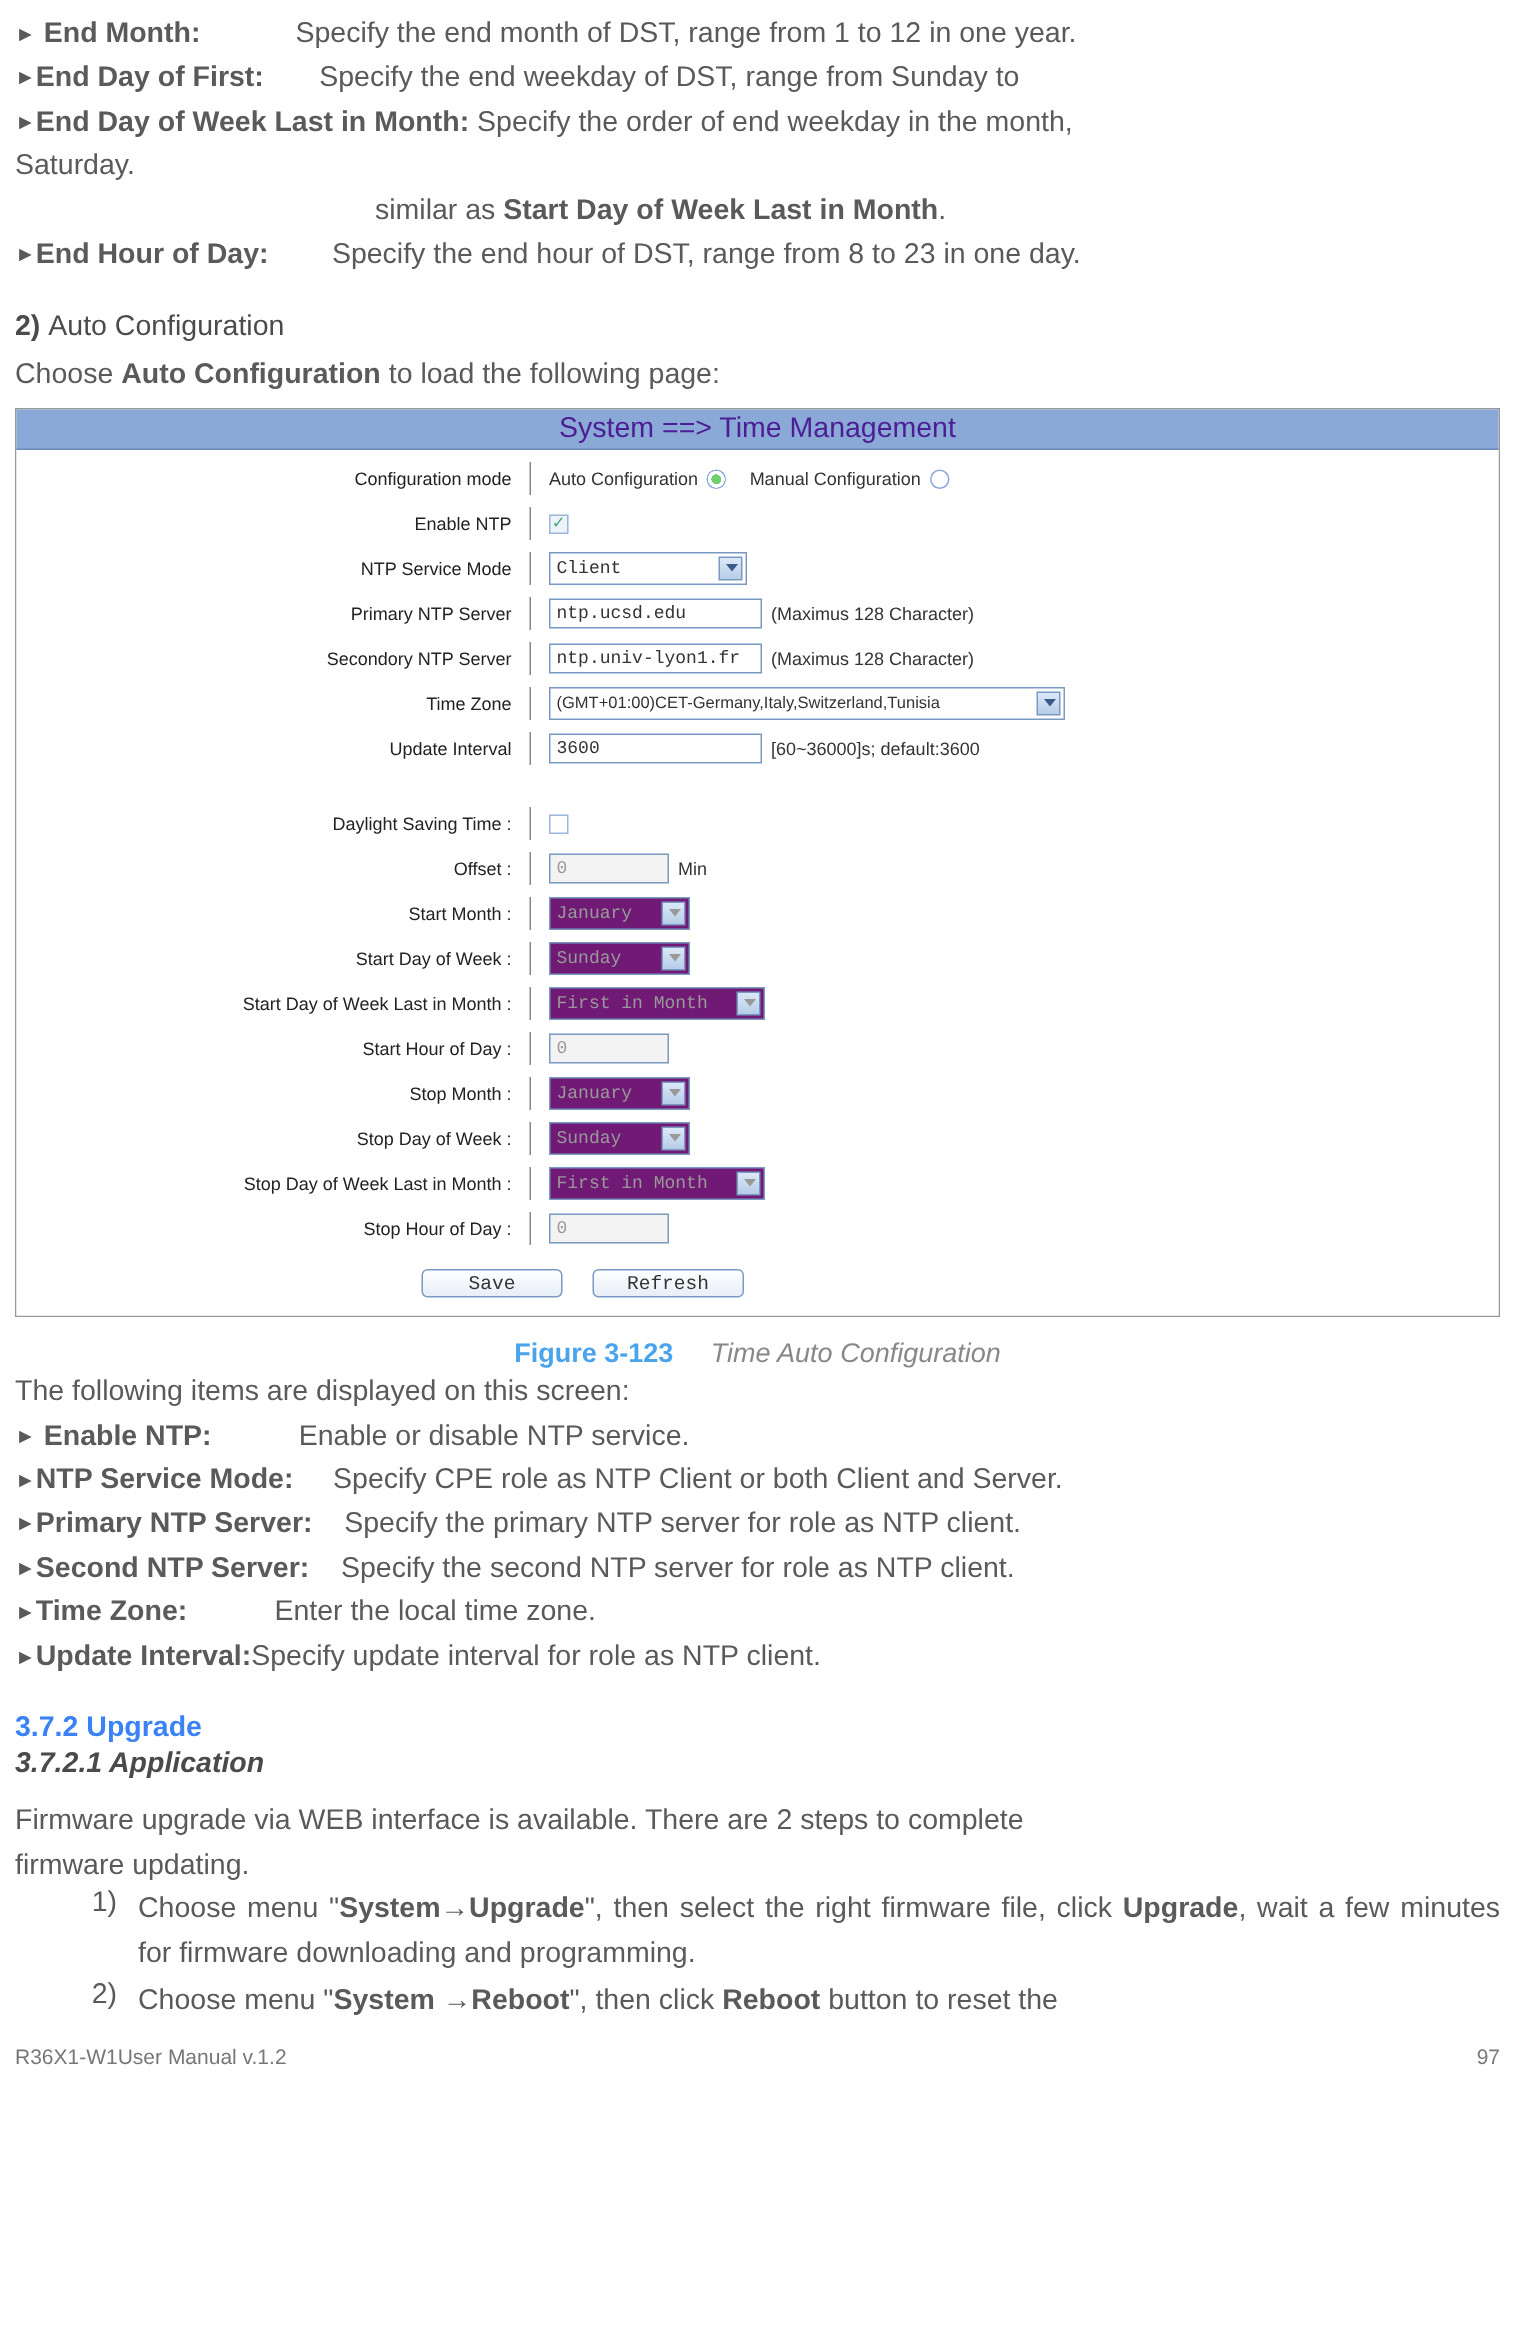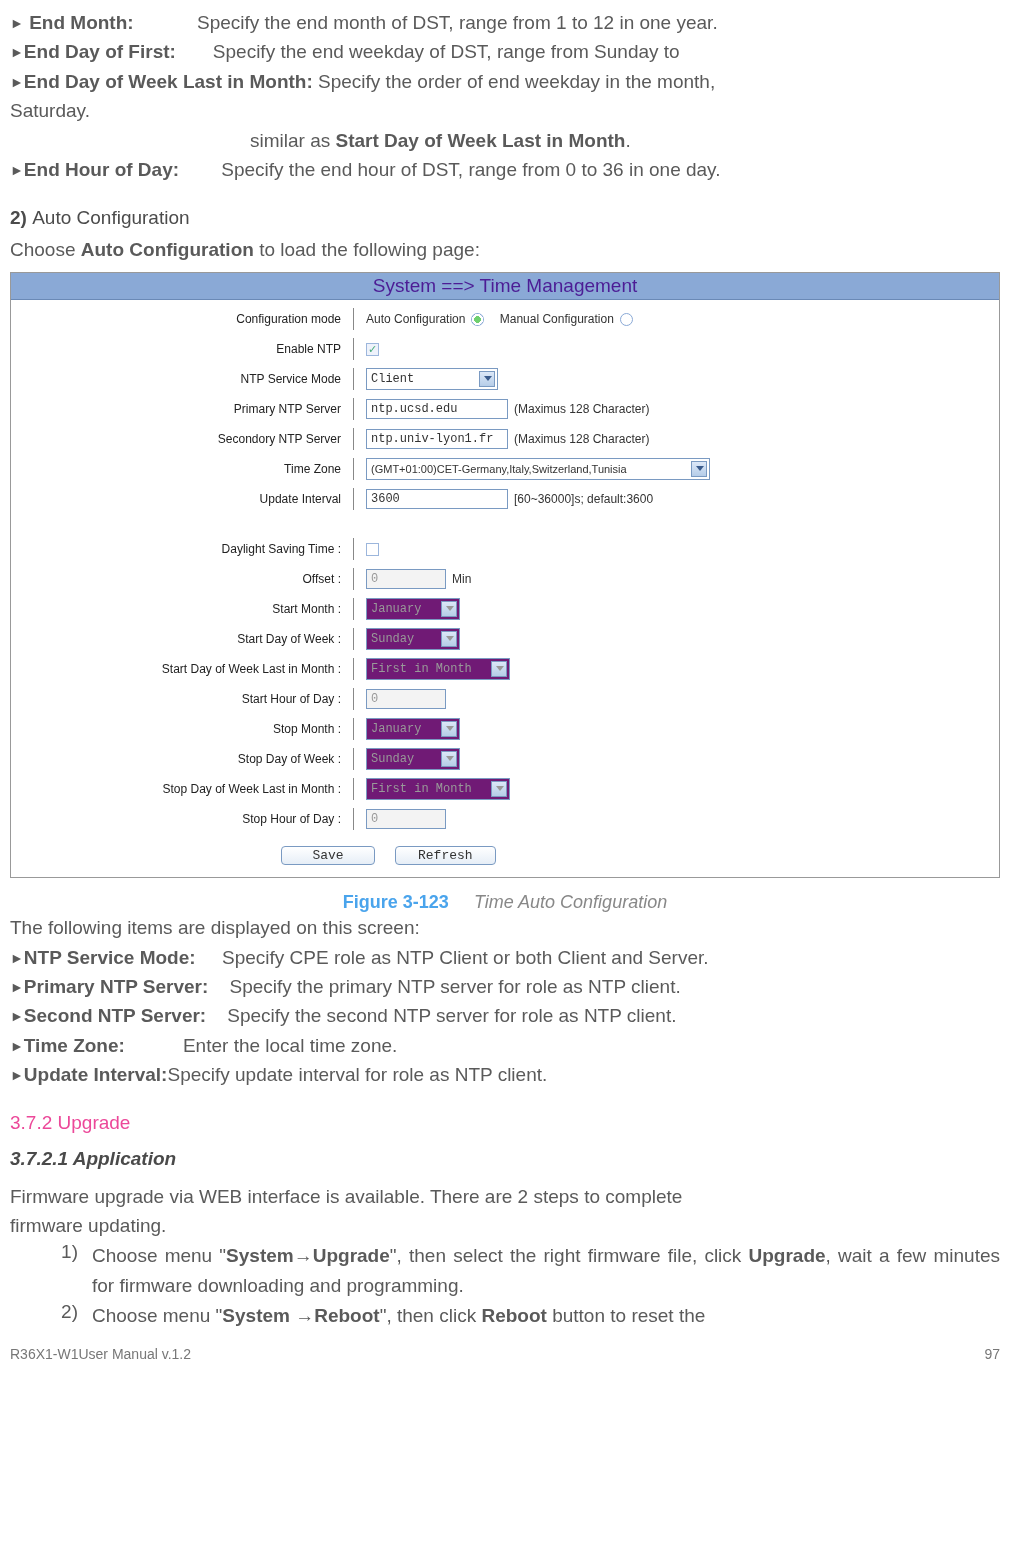--- a/index.html
+++ b/index.html
@@ -157,25 +157,25 @@
 
   .caption {
     text-align: center;
     font-size: 18px;
     margin: 14px 0 0 0;
   }
   .caption .fignum { color: #4aa4ec; font-weight: bold; }
   .caption .figtext { color: #888; font-style: italic; }
 
   .h372 {
-    font-weight: normal;
+    font-weight: bold;
     font-size: 19px;
-    color: #ec4899;
+    color: #3b82f6;
     margin-top: 22px;
-    margin-bottom: 14px;
+    margin-bottom: 2px;
   }
   .h3721 {
     font-weight: bold;
     font-style: italic;
     font-size: 19px;
     color: #4a4a4a;
     margin-bottom: 12px;
   }
   .justify { text-align: justify; }
   .steps { padding-left: 44px; }
@@ -213,21 +213,21 @@
   </div>
 
   <div class="para">Saturday.</div>
   <div class="para" style="padding-left:240px;">
     <span>similar as </span><span class="bold">Start Day of Week Last in Month</span><span>.</span>
   </div>
 
   <div class="para">
     <span class="caret">►</span><span class="bold">End Hour of Day:</span>
     &nbsp;&nbsp;&nbsp;&nbsp;&nbsp;&nbsp;
-    <span>Specify the end hour of DST, range from 0 to 36 in one day.</span>
+    <span>Specify the end hour of DST, range from 8 to 23 in one day.</span>
   </div>
 
   <div class="section-num">
     <span>2)</span>
     <span class="section-title">Auto Configuration</span>
   </div>
   <div class="para">
     <span>Choose </span><span class="bold">Auto Configuration</span><span> to load the following page:</span>
   </div>
 
@@ -410,20 +410,26 @@
 
   <div class="caption">
     <span class="fignum">Figure 3-123</span>
     &nbsp;&nbsp;&nbsp;
     <span class="figtext">Time Auto Configuration</span>
   </div>
 
   <div class="para">The following items are displayed on this screen:</div>
 
   <div class="para">
+    <span class="caret">►</span>
+    <span class="bold">Enable NTP:</span>
+    &nbsp;&nbsp;&nbsp;&nbsp;&nbsp;&nbsp;&nbsp;&nbsp;&nbsp;
+    <span>Enable or disable NTP service.</span>
+  </div>
+  <div class="para">
     <span class="caret">►</span><span class="bold">NTP Service Mode:</span>
     &nbsp;&nbsp;&nbsp;
     <span>Specify CPE role as NTP Client or both Client and Server.</span>
   </div>
   <div class="para">
     <span class="caret">►</span><span class="bold">Primary NTP Server:</span>
     &nbsp;&nbsp;
     <span>Specify the primary NTP server for role as NTP client.</span>
   </div>
   <div class="para">

